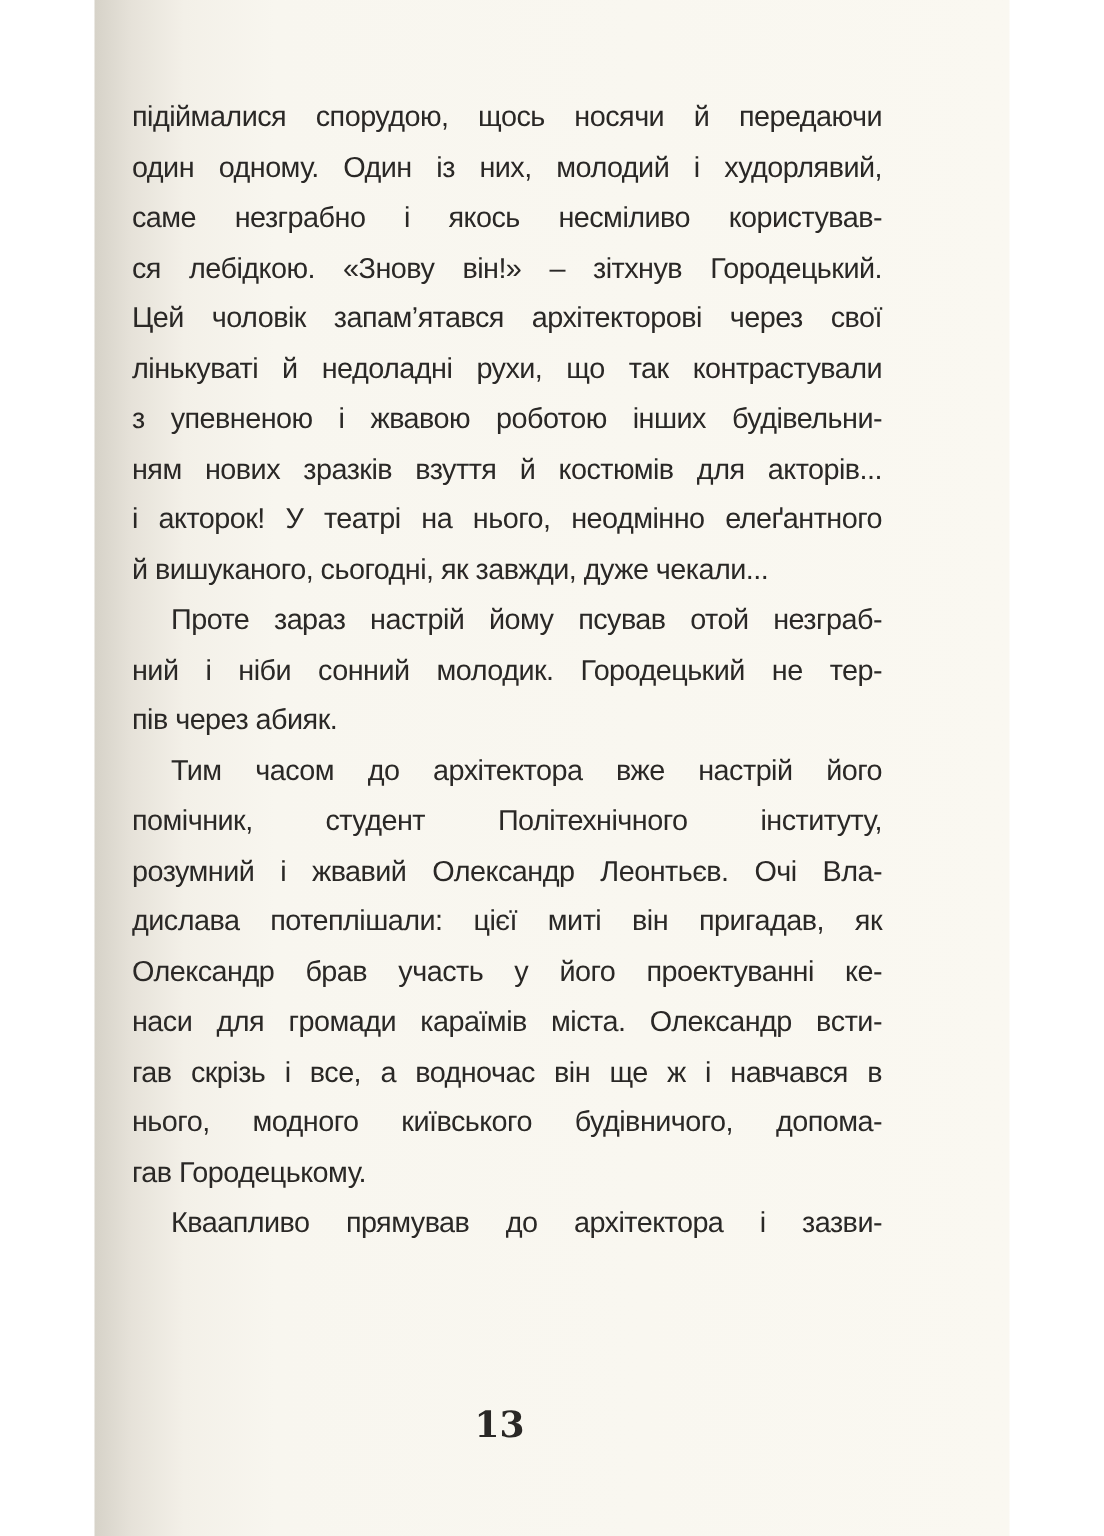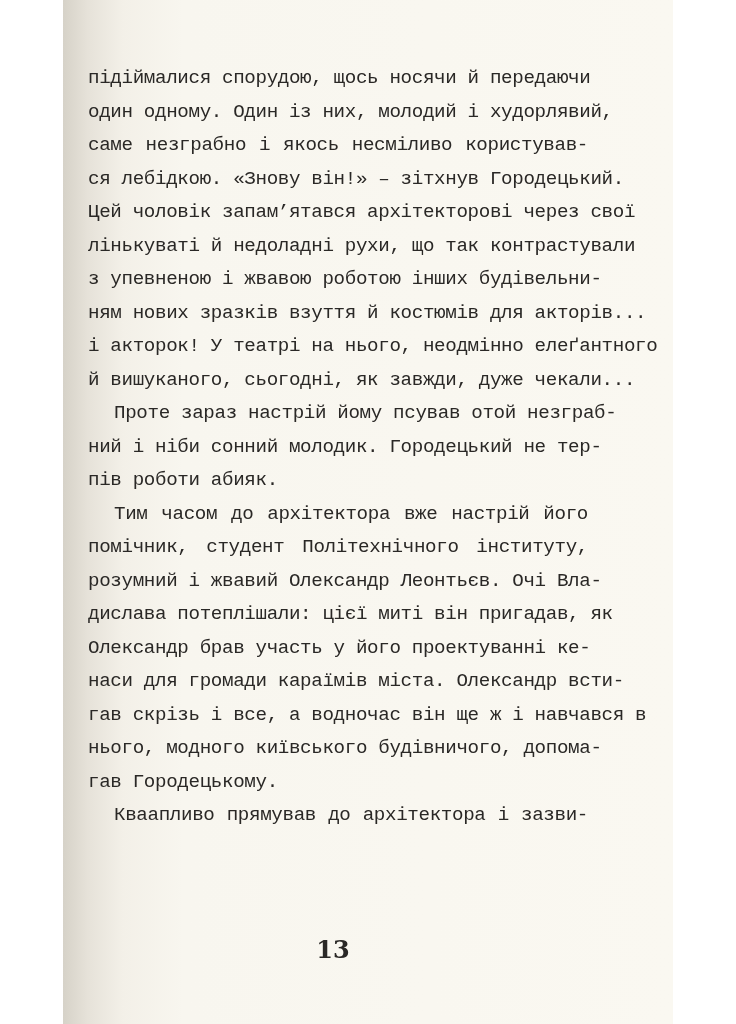--- a/index.html
+++ b/index.html
@@ -5,21 +5,21 @@
   html, body { margin: 0; padding: 0; }
   body {
     width: 736px; height: 1024px; background: #ffffff; position: relative; overflow: hidden;
   }
   .page {
     position: absolute; left: 63px; top: 0; width: 610px; height: 1024px;
     background: linear-gradient(to right, #d6d2c8 0px, #e6e2d9 25px, #f3f0e8 60px, #f8f6ef 120px, #faf8f1 100%);
   }
   .text {
     position: absolute; left: 25px; top: 62px; width: 500px;
-    font-family: Liberation Mono, monospace;
+    font-family: Liberation Sans, sans-serif;
     font-size: 19.2px; line-height: 33.5px; color: #2a2826;
     letter-spacing: -0.35px;
   }
   .line { display: block; white-space: nowrap; text-align: justify; text-align-last: justify; height: 33.5px; }
   .line.last { text-align-last: left; }
   .line.indent { padding-left: 26px; }
   .page-number {
     position: absolute; left: 0; width: 540px; top: 935px; text-align: center;
     font-family: "DejaVu Serif", "Liberation Serif", serif; font-weight: bold;
     font-size: 24px; color: #2a2826;
@@ -35,21 +35,21 @@
       <span class="line">саме незграбно і якось несміливо користував-</span>
       <span class="line">ся лебідкою. «Знову він!» – зітхнув Городецький.</span>
       <span class="line">Цей чоловік запам’ятався архітекторові через свої</span>
       <span class="line">лінькуваті й недоладні рухи, що так контрастували</span>
       <span class="line">з упевненою і жвавою роботою інших будівельни-</span>
       <span class="line">ням нових зразків взуття й костюмів для акторів...</span>
       <span class="line">і акторок! У театрі на нього, неодмінно елеґантного</span>
       <span class="line last">й вишуканого, сьогодні, як завжди, дуже чекали...</span>
       <span class="line indent">Проте зараз настрій йому псував отой незграб-</span>
       <span class="line">ний і ніби сонний молодик. Городецький не тер-</span>
-      <span class="line last">пів роботи абияк.</span>
+      <span class="line last">пів через абияк.</span>
       <span class="line indent">Тим часом до архітектора вже настрій його</span>
       <span class="line">помічник, студент Політехнічного інституту,</span>
       <span class="line">розумний і жвавий Олександр Леонтьєв. Очі Вла-</span>
       <span class="line">дислава потеплішали: цієї миті він пригадав, як</span>
       <span class="line">Олександр брав участь у його проектуванні ке-</span>
       <span class="line">наси для громади караїмів міста. Олександр вcти-</span>
       <span class="line">гав скрізь і все, а водночас він ще ж і навчався в</span>
       <span class="line">нього, модного київського будівничого, допома-</span>
       <span class="line last">гав Городецькому.</span>
       <span class="line indent">Кваапливо прямував до архітектора і зазви-</span>

